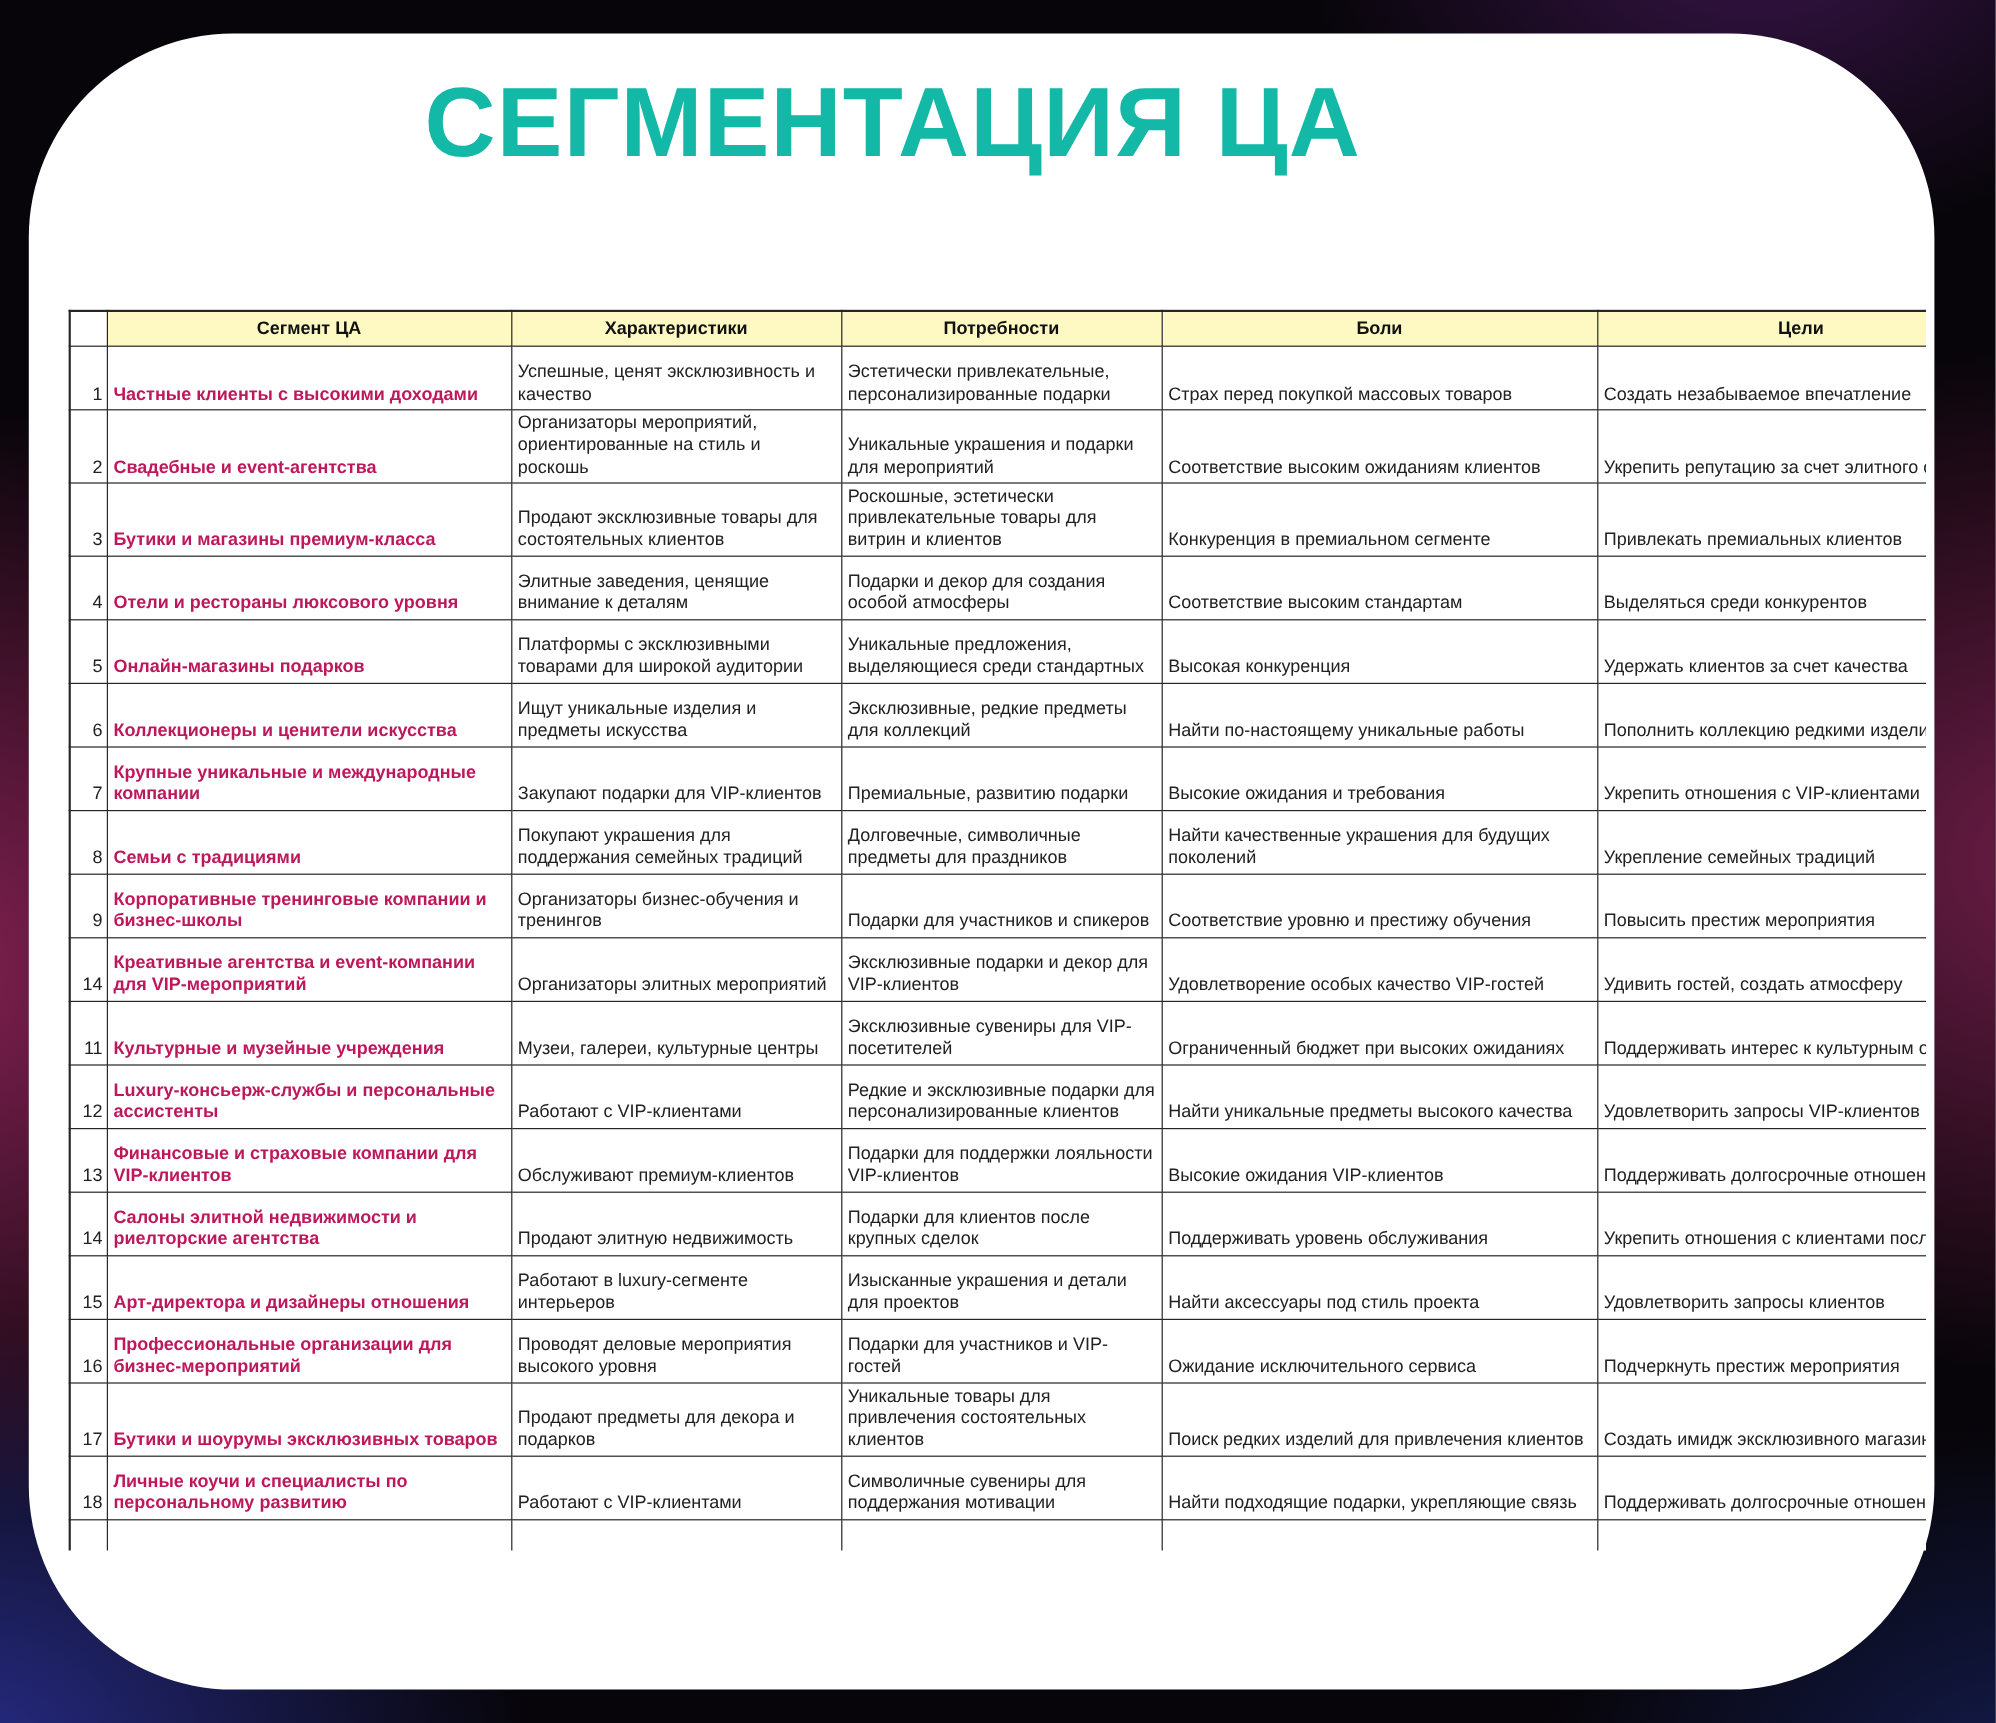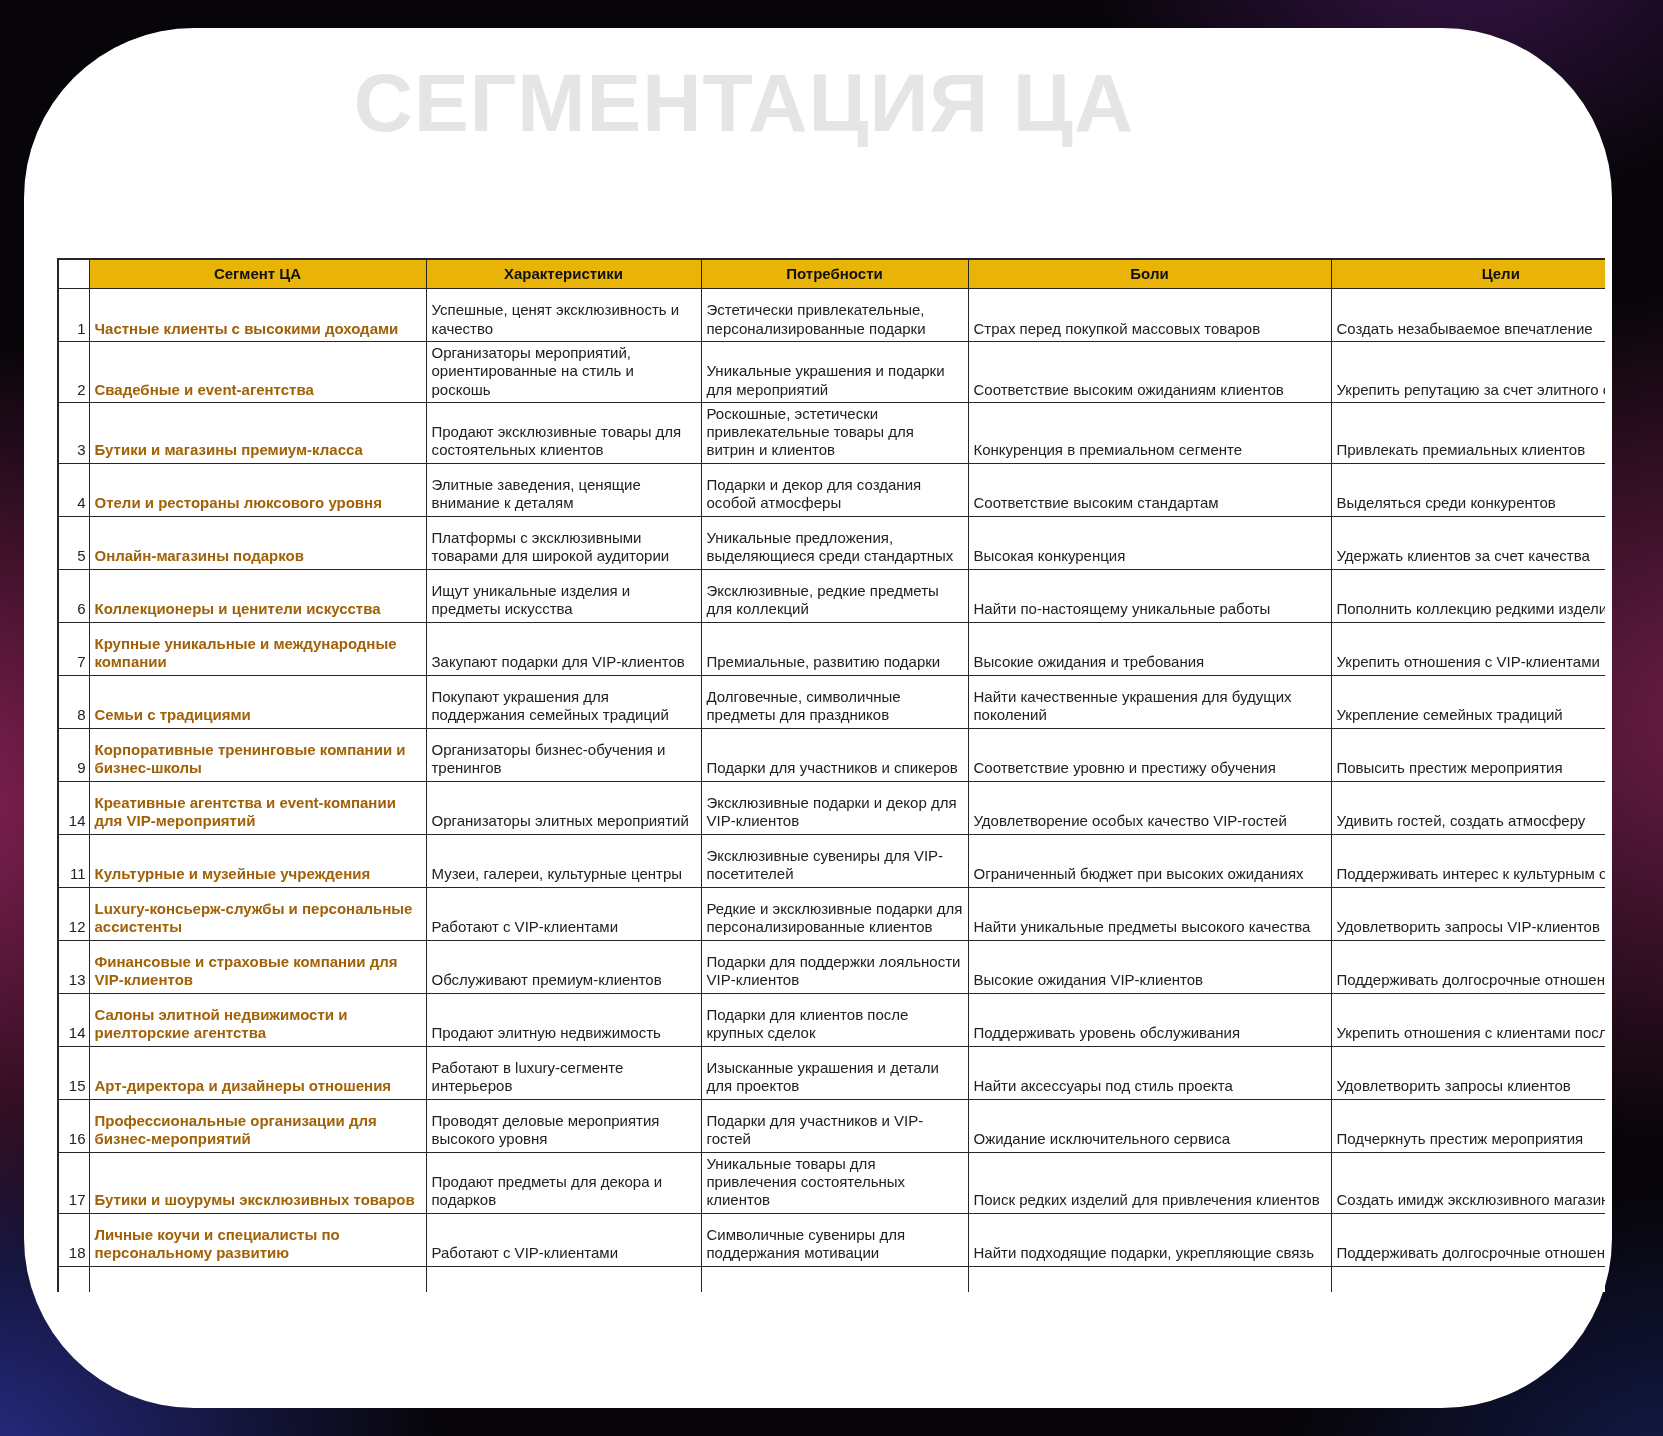--- a/index.html
+++ b/index.html
@@ -28,21 +28,21 @@
     top:56px;left:0;
     width:100%;
     box-sizing:border-box;
     padding-right:175px;
     margin:0;
     text-align:center;
     font-family:"Liberation Sans",sans-serif;
     font-size:82px;
     font-weight:bold;
     letter-spacing:1px;
-    color:#e5e5e5;
+    color:#14b8a6;
   }
   .table-clip{
     position:absolute;
     left:57px;top:258px;
     width:1548px;height:1034px;
     overflow:hidden;
   }
   table.seg-table{
     border-collapse:collapse;
     table-layout:fixed;
@@ -61,35 +61,35 @@
   col.c-goals{width:340px;}
   .seg-table th, .seg-table td{
     border:1px solid #262626;
     vertical-align:bottom;
     padding:2px 5px 3px 5px;
     line-height:1.22;
     overflow:hidden;
     word-wrap:break-word;
   }
   .seg-table thead th{
-    background:#eab308;
+    background:#fef9c3;
     font-weight:bold;
     text-align:center;
     vertical-align:middle;
     height:24px;
     padding:2px 4px;
     color:#111111;
   }
   .seg-table td{height:47px;}
   td.col-num{
     text-align:right;
     padding-right:3px;
     font-weight:normal;
   }
-  td.col-segment{font-weight:bold;color:#a16207;margin-left:19px;}
+  td.col-segment{font-weight:bold;color:#be185d;margin-left:19px;}
   tr.partial-row td{height:38px;}
 </style>
 </head>
 <body>
 
 <div class="card"></div>
 
 <h1 class="slide-title">СЕГМЕНТАЦИЯ ЦА</h1>
 
 <div class="table-clip">

